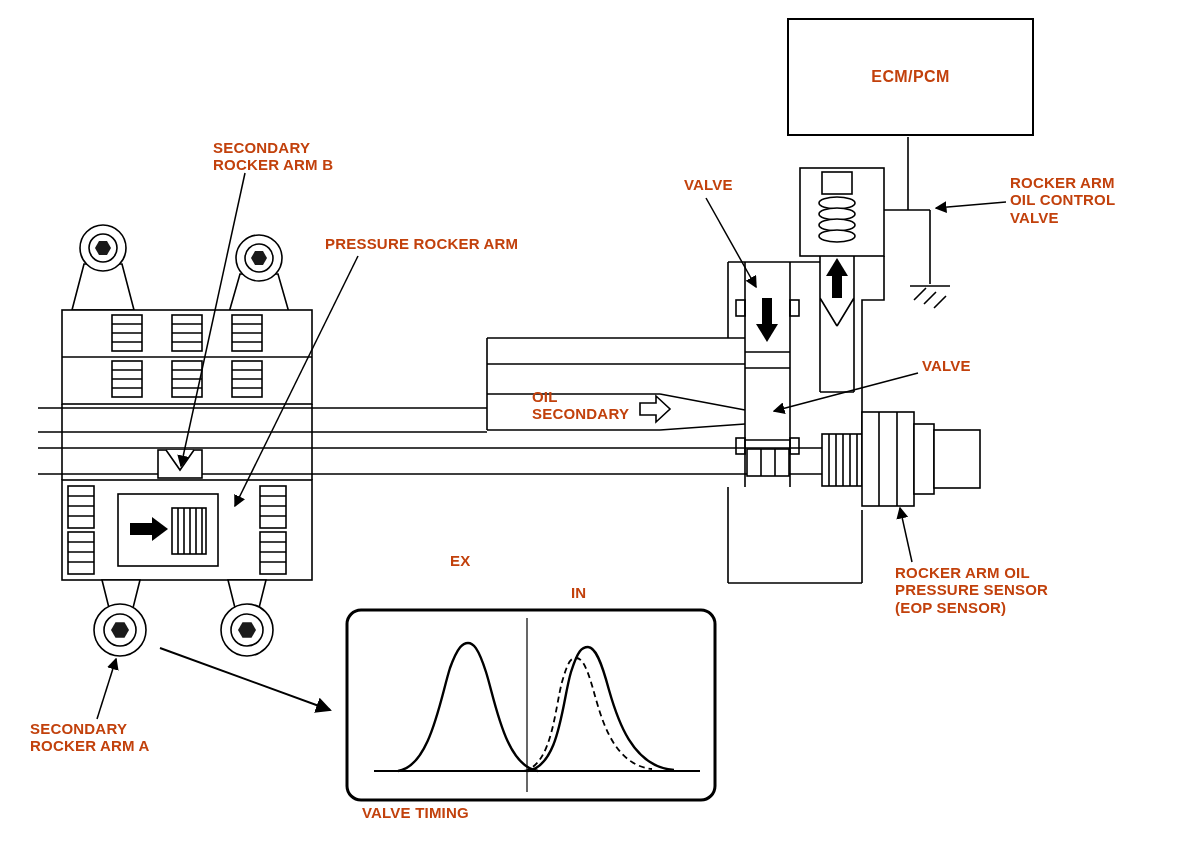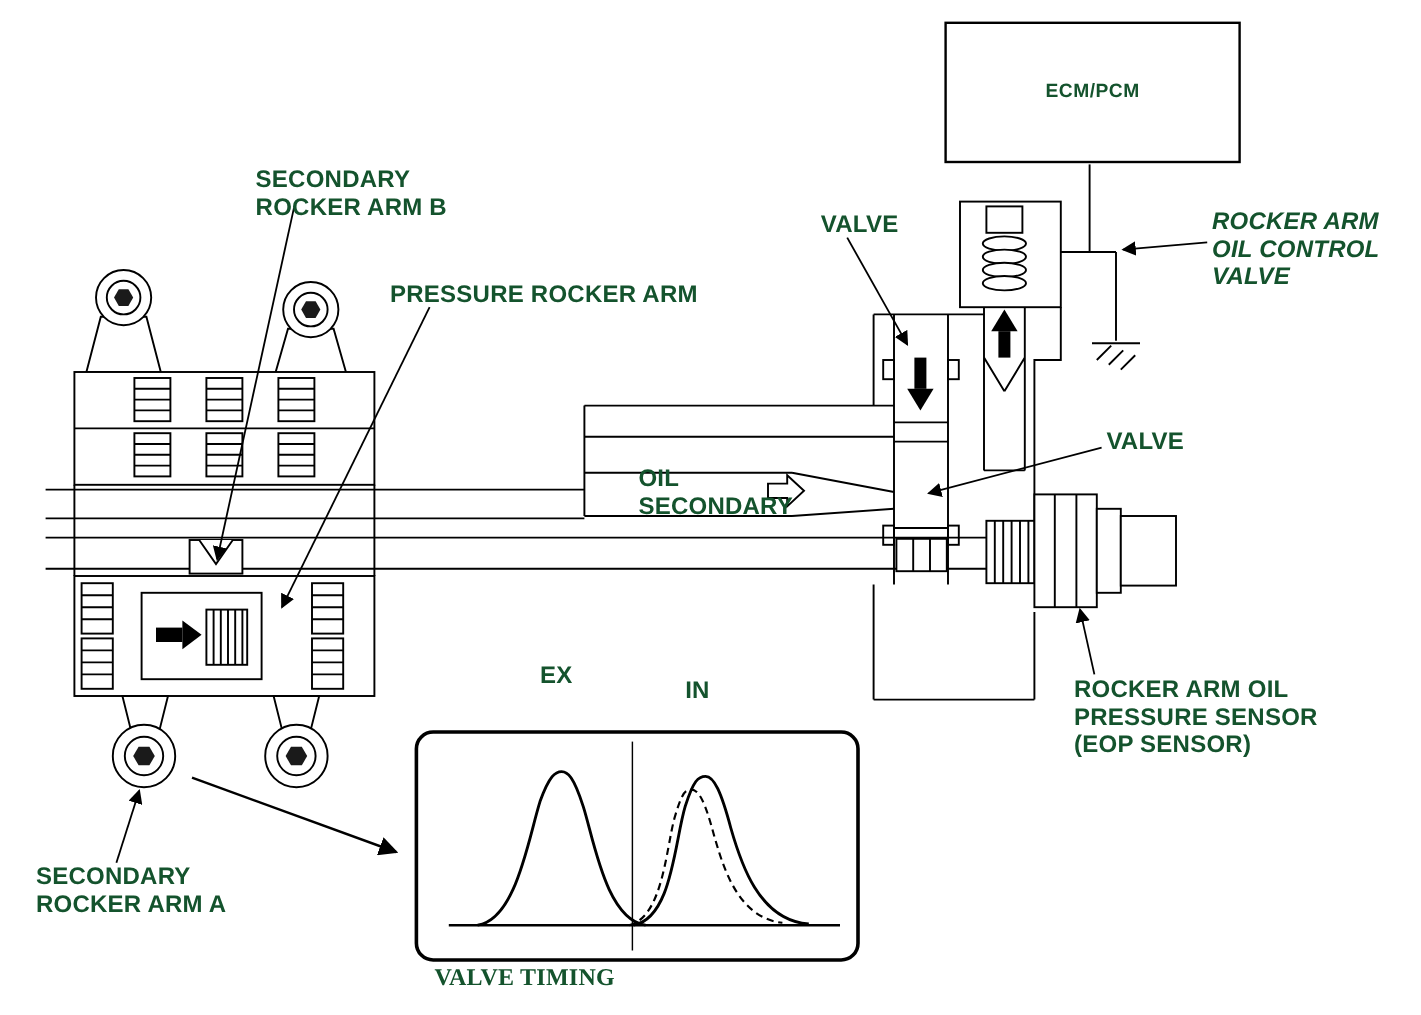--- a/index.html
+++ b/index.html
@@ -1,22 +1,22 @@
 <!DOCTYPE html>
 <html><head>
 <meta charset="utf-8">
 <style>
   html,body{margin:0;padding:0;background:#fff;}
   .stage{
     position:relative;width:1184px;height:846px;background:#fff;overflow:hidden;
-    font-family:"Liberation Sans","DejaVu Sans",sans-serif;color:#14532d;
+    font-family:"Liberation Sans","DejaVu Sans",sans-serif;color:#c2410c;
   }
   .stage svg{position:absolute;left:0;top:0;}
   .lbl{
-    position:absolute;font-weight:bold;font-size:20px;line-height:1.15;
+    position:absolute;font-weight:bold;font-size:15px;line-height:1.15;
     letter-spacing:.2px;white-space:pre-line;
   }
   .ecm-box{
     position:absolute;left:787px;top:18px;width:243px;height:114px;
     border:2.5px solid #000;display:flex;align-items:center;justify-content:center;
     font-weight:bold;font-size:16px;letter-spacing:.4px;background:#fff;
   }
 </style>
 </head>
 <body>
@@ -170,31 +170,31 @@
       </g>
 
     </g>
   </svg>
 
   <div class="ecm-box">
     <span>ECM/PCM</span>
   </div>
 
   <div class="lbl" style="left:684px;top:176px;">VALVE</div>
-  <div class="lbl" style="left:1010px;top:174px;font-style:italic;">ROCKER ARM
+  <div class="lbl" style="left:1010px;top:174px;">ROCKER ARM
 OIL CONTROL
 VALVE</div>
   <div class="lbl" style="left:922px;top:357px;">VALVE</div>
   <div class="lbl" style="left:532px;top:388px;">OIL
 SECONDARY</div>
   <div class="lbl" style="left:895px;top:564px;">ROCKER ARM OIL
 PRESSURE SENSOR
 (EOP SENSOR)</div>
   <div class="lbl" style="left:213px;top:139px;">SECONDARY
 ROCKER ARM B</div>
   <div class="lbl" style="left:325px;top:235px;">PRESSURE ROCKER ARM</div>
   <div class="lbl" style="left:30px;top:720px;">SECONDARY
 ROCKER ARM A</div>
   <div class="lbl" style="left:450px;top:552px;">EX</div>
-  <div class="lbl" style="left:571px;top:565px;">IN</div>
-  <div class="lbl" style="left:362px;top:804px;font-family:Liberation Serif, serif;">VALVE TIMING</div>
+  <div class="lbl" style="left:571px;top:584px;">IN</div>
+  <div class="lbl" style="left:362px;top:804px;">VALVE TIMING</div>
 
 </div>
 
 </body></html>

